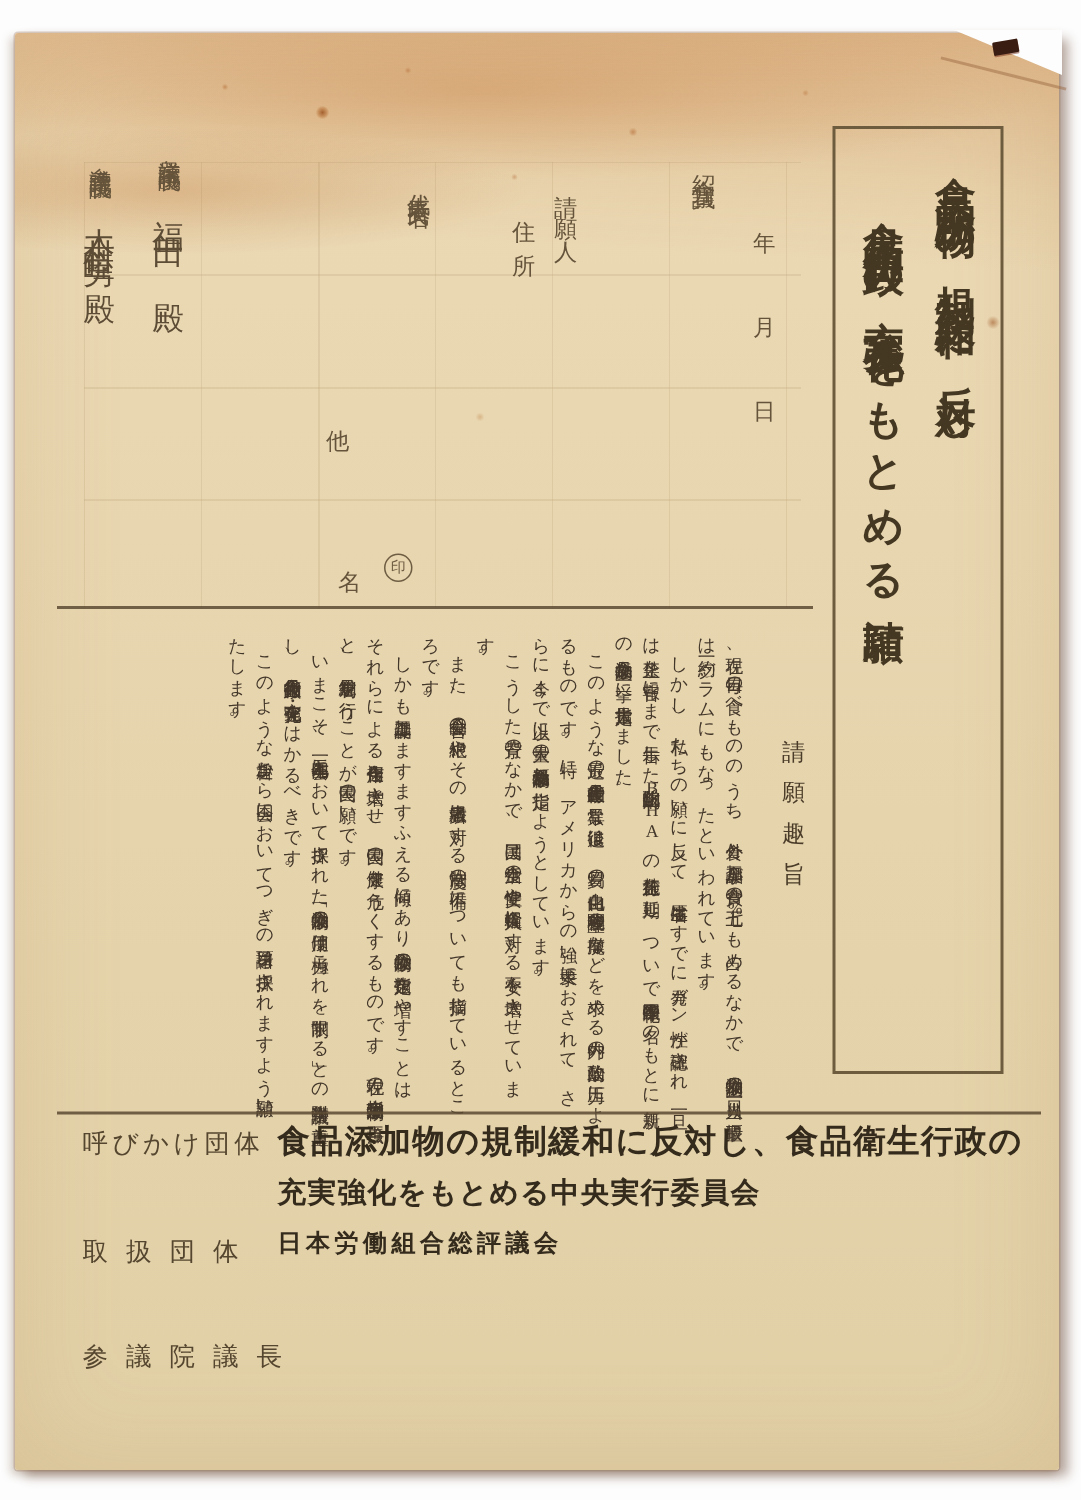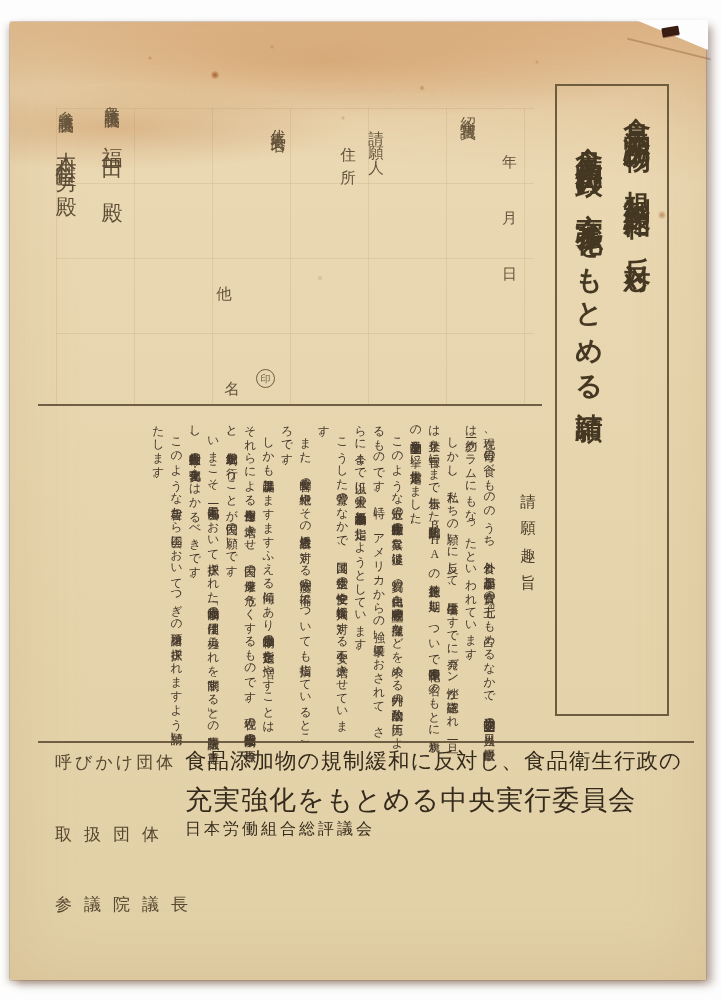--- a/index.html
+++ b/index.html
@@ -65,24 +65,24 @@
   
   .body-area{position:absolute;left:25px;top:395px;width:508px;height:328px;
     writing-mode:vertical-rl;text-orientation:upright;font-size:11.8px;line-height:18.4px;
     letter-spacing:.4px;color:#43372a;}
   .body-heading{display:block;line-height:30px;margin-left:14px;padding-top:64px;
     font-size:15.5px;letter-spacing:27px;color:#4a3c28;}
   .body-cols p{margin:0;text-indent:1.05em;}
   
   .flabel{position:absolute;font-size:17px;color:#55462f;letter-spacing:3px;}
   .flabel.wide{letter-spacing:12px;font-family:Liberation Serif, serif;}
-  .fbold{position:absolute;font-weight:400;color:#342b1c;text-align:center;}
+  .fbold{position:absolute;font-weight:700;color:#342b1c;text-align:center;}
   .caller-label{left:45px;top:729px;}
   .caller-line1{left:175px;top:724px;font-size:21.5px;letter-spacing:1px;}
-  .caller-line2{left:175px;top:760px;font-size:27px;letter-spacing:1px;}
+  .caller-line2{left:175px;top:760px;font-size:19px;letter-spacing:1px;}
   .handler-label{left:45px;top:801px;}
   .handler-name{left:175px;top:797px;font-size:16px;letter-spacing:3px;}
   .union-label{left:45px;top:871px;}
   
   .fold-cut{position:absolute;top:-2px;right:-2px;width:0;height:0;
     border-top:30px solid #fdfdfd;border-left:72px solid transparent;}
   .crease{position:absolute;top:26px;right:-6px;width:86px;height:2px;
     background:rgba(150,100,60,.45);transform:rotate(14deg);}
   .staple{position:absolute;left:652px;top:5px;width:17px;height:9px;background:#3a1d12;
     border-radius:1px;transform:rotate(-10deg);box-shadow:0 1px 0 rgba(120,50,30,.5);}

